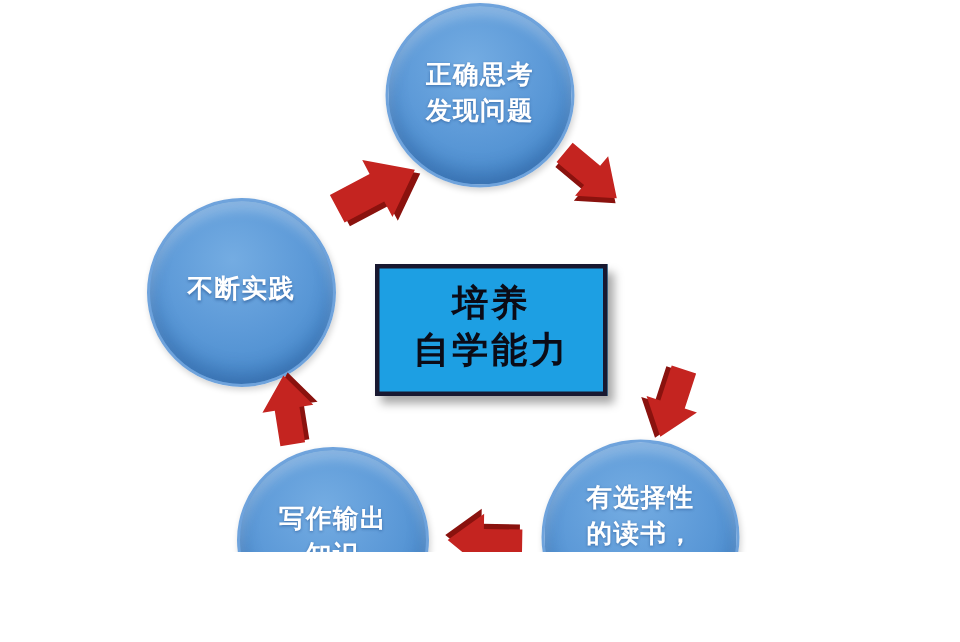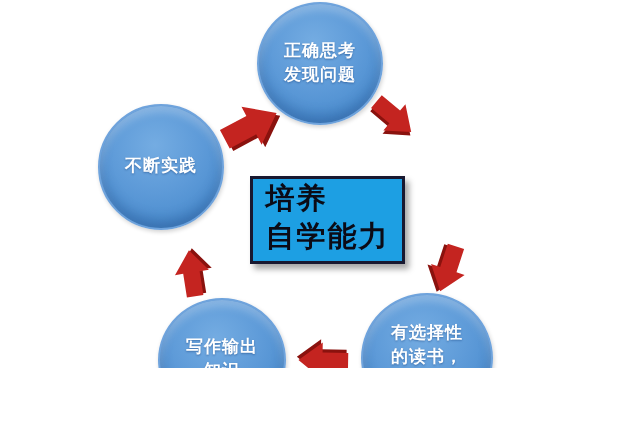--- a/index.html
+++ b/index.html
@@ -15,28 +15,28 @@
     background:radial-gradient(circle at 45% 32%,var(--node-fill-light,#74ACE2) 0%,#5D9AD8 45%,var(--node-fill,#4E8FD0) 72%,#3D77B6 100%);
     border:2px solid var(--node-border,#6FA3DC);
     box-shadow:inset 0 -8px 12px rgba(10,50,110,.28),inset 0 6px 8px rgba(255,255,255,.28),1px 2px 4px rgba(0,0,0,.18);
     text-shadow:0 1px 2px rgba(10,50,110,.45);
     box-sizing:border-box;
   }
   .node-think   {left:257px;top:2px;  width:126px;height:123px;}
   .node-search  {left:414px;top:115px;width:126px;height:124px;}
   .node-read    {left:361px;top:293px;width:132px;height:130px;}
   .node-write   {left:158px;top:298px;width:128px;height:124px;}
-  .node-practice{left:98px; top:104px;width:126px;height:126px;}
+  .node-practice{left:98px; top:132px;width:126px;height:126px;}
   .center-box{
     position:absolute;left:250px;top:176px;width:155px;height:88px;
     background:var(--center-fill,#1D9FE3);
     border:3px solid var(--center-border,#181830);
     box-shadow:4px 5px 6px rgba(0,0,0,.35);
-    display:flex;align-items:center;justify-content:center;text-align:left;
-    color:var(--center-text,#0B0B16);font-weight:bold;font-size:29px;line-height:1.3;
+    display:flex;align-items:center;justify-content:center;text-align:center;
+    color:var(--center-text,#0B0B16);font-weight:bold;font-size:24px;line-height:1.3;
     letter-spacing:2px;white-space:pre-line;box-sizing:border-box;
   }
   .arrow{position:absolute;overflow:visible;}
   .arrow-dark{fill:var(--arrow-dark,#8A120E);}
   .arrow-main{fill:var(--arrow-main,#C42420);}
   .arrow-1{left:217px;top:98px; width:68px;height:56px;transform:rotate(-28deg);}
   .arrow-2{left:368px;top:94px; width:52px;height:46px;transform:rotate(40deg);}
   .arrow-3{left:420px;top:246px;width:56px;height:46px;transform:rotate(108deg);}
   .arrow-4{left:294px;top:337px;width:58px;height:48px;transform:rotate(181deg);}
   .arrow-5{left:166px;top:250px;width:52px;height:46px;transform:rotate(-99deg);}

